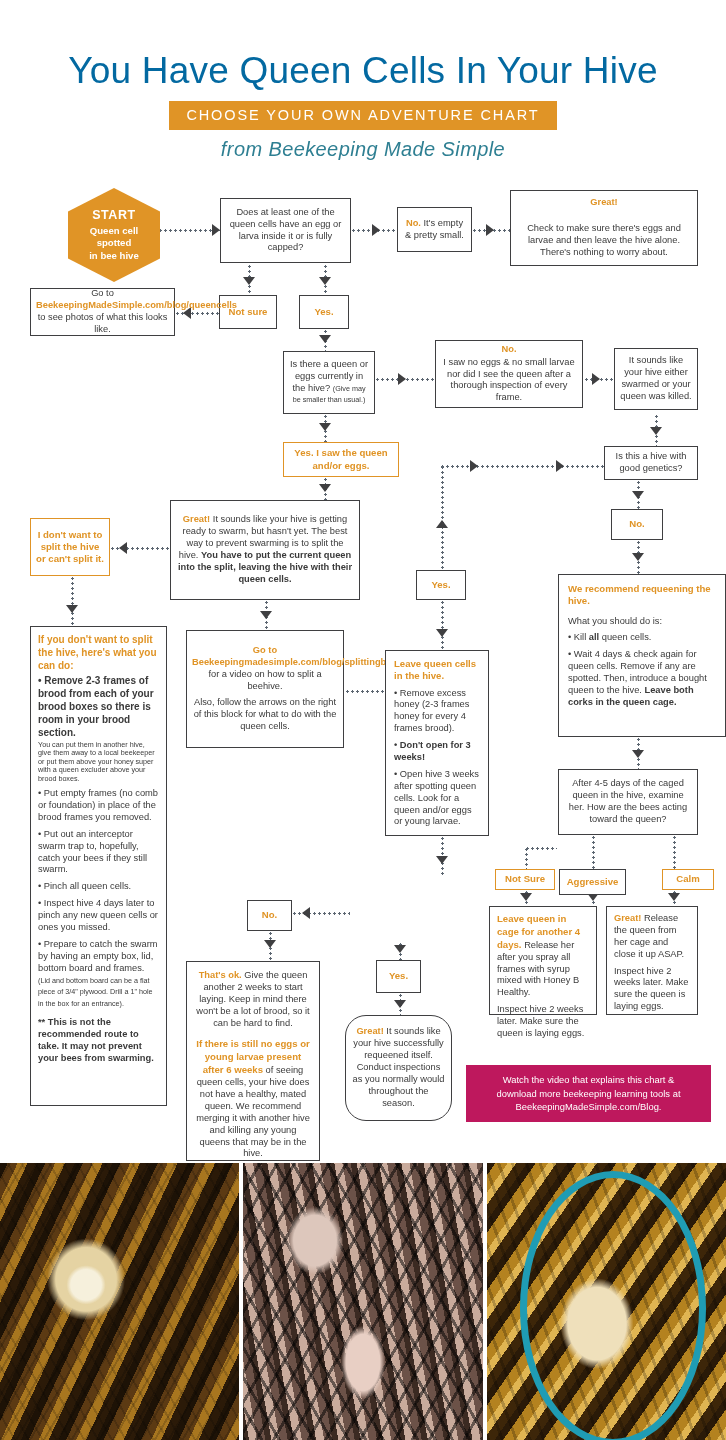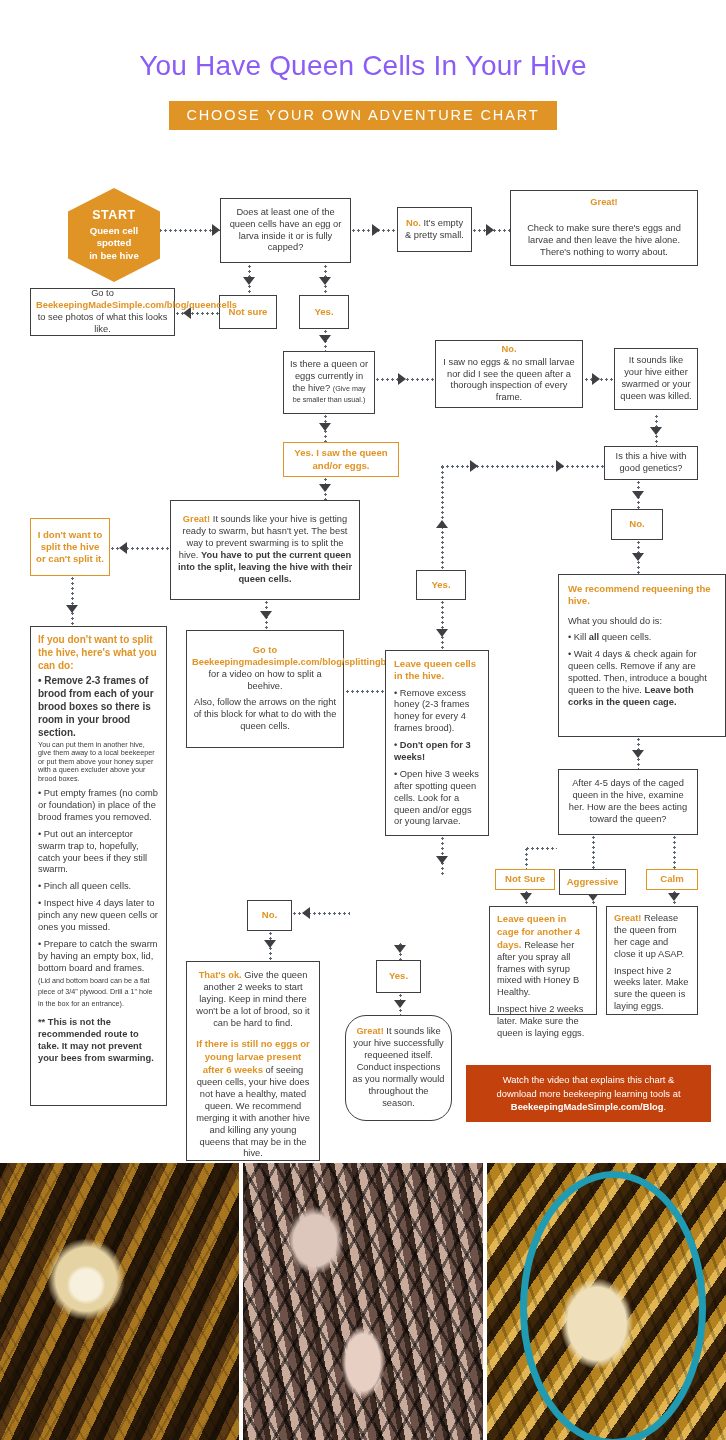--- a/index.html
+++ b/index.html
@@ -7,21 +7,21 @@
     width:726px;height:1440px;background:#ffffff;
     font-family:"Liberation Sans", sans-serif;
     color:#3a3a3a;-webkit-font-smoothing:antialiased;
     overflow:hidden;
   }
   #root{position:relative;width:726px;height:1440px;overflow:hidden;}
 
   
   .hdr{position:absolute;left:0;right:0;text-align:center;}
   .kicker{top:30px;font-size:15.5px;font-weight:bold;letter-spacing:1.6px;color:#3a3a3a;}
-  .title{top:50px;font-size:28px;font-weight:normal;color:#8b5cf6;letter-spacing:.2px;}
+  .title{top:50px;font-size:37px;font-weight:normal;color:#0369a1;letter-spacing:.2px;}
   .ribbonwrap{top:101px;}
   .ribbon{display:inline-block;background:#e09426;color:#fff;
     font-size:14.5px;letter-spacing:1.9px;padding:6px 17px 7px;}
   .fromline{top:138px;font-size:20px;color:#2e7f92;font-style:italic;letter-spacing:.4px;}
 
   
   .box{position:absolute;box-sizing:border-box;background:#fff;
        border:1.6px solid #3f3f41;text-align:center;
        font-size:9.3px;line-height:1.28;padding:4px 5px;
        display:flex;flex-direction:column;justify-content:center;}
@@ -46,24 +46,24 @@
   .ln{position:absolute;background-image:radial-gradient(circle,#5b6570 1.05px,transparent 1.2px);}
   .lnv{width:3px;background-size:3px 5px;background-repeat:repeat-y;}
   .lnh{height:3px;background-size:5px 3px;background-repeat:repeat-x;}
   .ar{position:absolute;width:0;height:0;}
   .ard{border-left:6px solid transparent;border-right:6px solid transparent;border-top:8px solid #3f3f41;}
   .aru{border-left:6px solid transparent;border-right:6px solid transparent;border-bottom:8px solid #3f3f41;}
   .arr{border-top:6px solid transparent;border-bottom:6px solid transparent;border-left:8px solid #3f3f41;}
   .arl{border-top:6px solid transparent;border-bottom:6px solid transparent;border-right:8px solid #3f3f41;}
 
   
-  .cta{position:absolute;background:#c2410c;color:#fff;text-align:center;
+  .cta{position:absolute;background:#be185d;color:#fff;text-align:center;
      font-size:9.4px;line-height:1.45;display:flex;align-items:center;justify-content:center;
      padding:7px 10px;box-sizing:border-box;}
-  .cta b{font-weight:bold;}
+  .cta b{font-weight:normal;}
 
   
   .photos{position:absolute;left:0;top:1163px;width:726px;height:277px;display:flex;gap:4px;}
   .ph{position:relative;flex:1;overflow:hidden;}
   .ph.p1{background:
       radial-gradient(circle at 36% 44%, #f6f0dc 0 7%, rgba(246,240,220,0) 9%),
       radial-gradient(ellipse at 36% 42%, #e5d3a3 0 14%, rgba(229,211,163,0) 18%),
       repeating-linear-gradient(60deg,rgba(0,0,0,.17) 0 2px,rgba(0,0,0,0) 2px 12px),
       repeating-linear-gradient(-60deg,rgba(0,0,0,.17) 0 2px,rgba(0,0,0,0) 2px 12px),
       repeating-linear-gradient(115deg,#1d1206 0 7px,#5c3a13 7px 16px,#a8761f 16px 25px,#2b1a08 25px 34px),
@@ -85,20 +85,21 @@
 </style>
 </head>
 <body>
 
 <div id="root">
 
   <div class="hdr title">You Have Queen Cells In Your Hive</div>
   <div class="hdr ribbonwrap">
     <span class="ribbon">CHOOSE YOUR OWN ADVENTURE CHART</span>
   </div>
+  <div class="hdr fromline">from Beekeeping Made Simple</div>
 
   <div class="ln lnh" style="left:158px;top:229px;width:62px;"></div>
   <div class="ar arr" style="left:212px;top:224px;"></div>
 
   <div class="ln lnh" style="left:351px;top:229px;width:46px;"></div>
   <div class="ar arr" style="left:372px;top:224px;"></div>
 
   <div class="ln lnh" style="left:472px;top:229px;width:38px;"></div>
   <div class="ar arr" style="left:486px;top:224px;"></div>
 
@@ -287,21 +288,21 @@
   <div class="box" style="left:558px;top:769px;width:140px;height:66px;">
     <p>After 4-5 days of the caged queen in the hive, examine her. How are the bees acting toward the queen?</p>
   </div>
 
   <div class="box orangeborder" style="left:495px;top:869px;width:60px;height:21px;padding:0 3px;">
     <p class="lbl">Not Sure</p>
   </div>
   <div class="box" style="left:559px;top:869px;width:67px;height:21px;padding:12px 3px;">
     <p class="lbl">Aggressive</p>
   </div>
-  <div class="box orangeborder" style="left:646px;top:869px;width:52px;height:21px;padding:0 3px;">
+  <div class="box orangeborder" style="left:662px;top:869px;width:52px;height:21px;padding:0 3px;">
     <p class="lbl">Calm</p>
   </div>
 
   <div class="box left" style="left:489px;top:906px;width:108px;height:109px;justify-content:flex-start;padding:6px 7px;">
     <p><span class="lbl">Leave queen in cage for another 4 days.</span> <span>Release her after you spray all frames with syrup mixed with Honey B Healthy.</span></p>
     <p>Inspect hive 2 weeks later. Make sure the queen is laying eggs.</p>
   </div>
 
   <div class="box left" style="left:606px;top:906px;width:92px;height:109px;justify-content:flex-start;padding:6px 7px;">
     <p><span class="o">Great!</span><span> Release the queen from her cage and close it up ASAP.</span></p>

